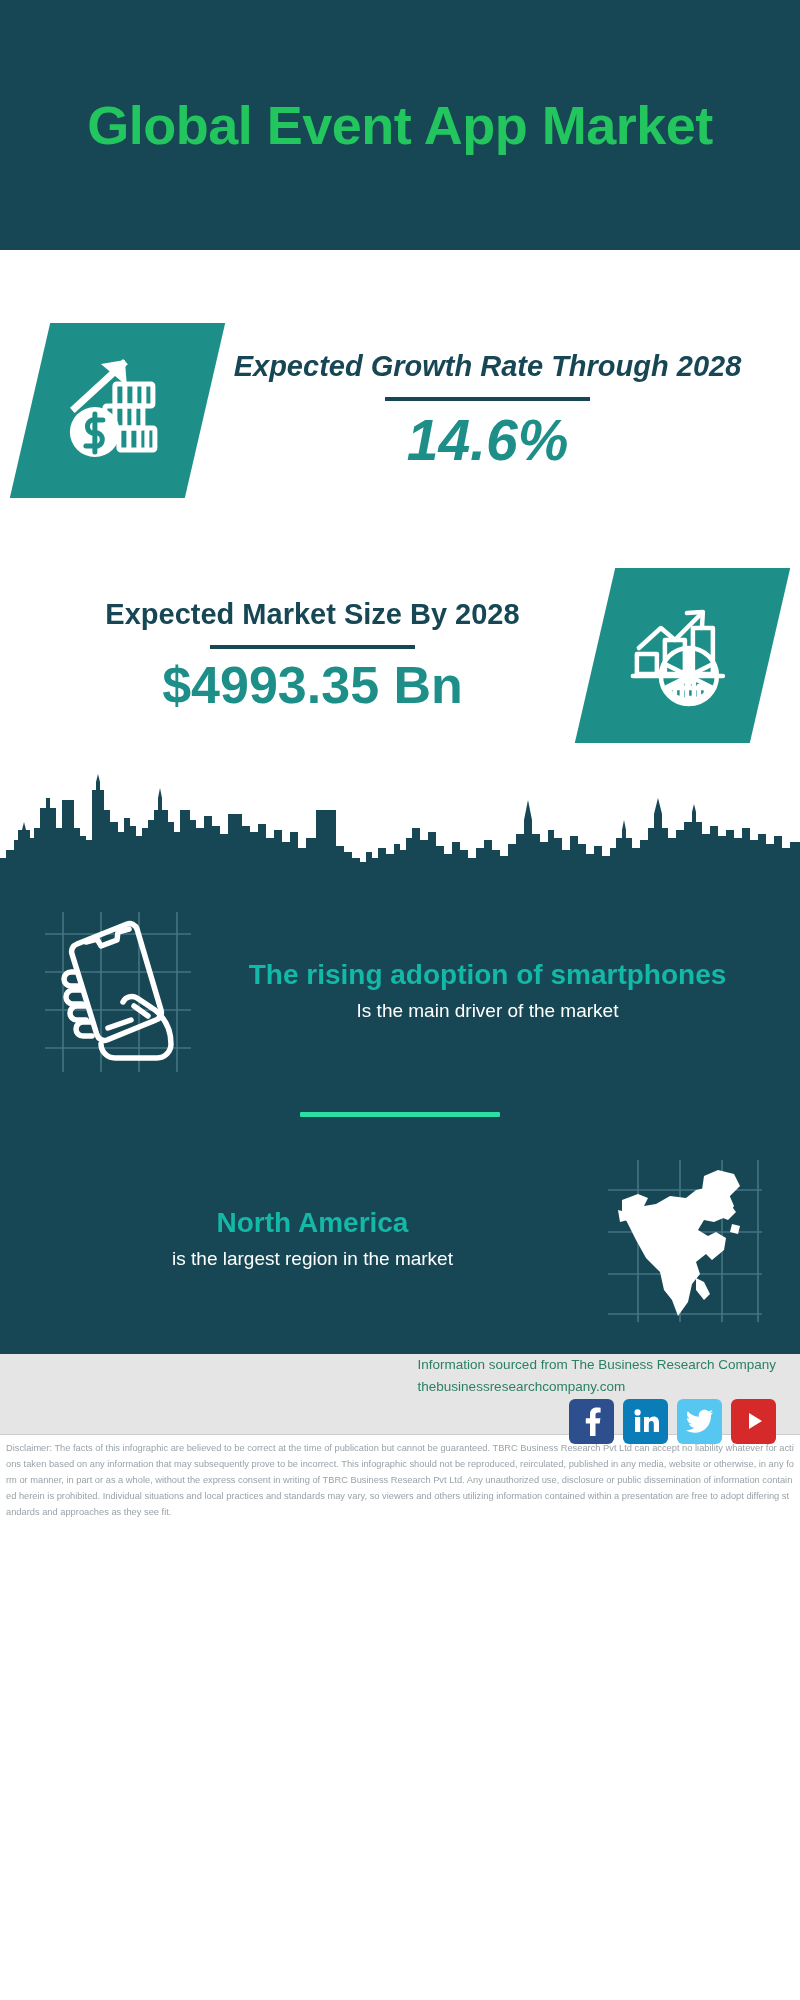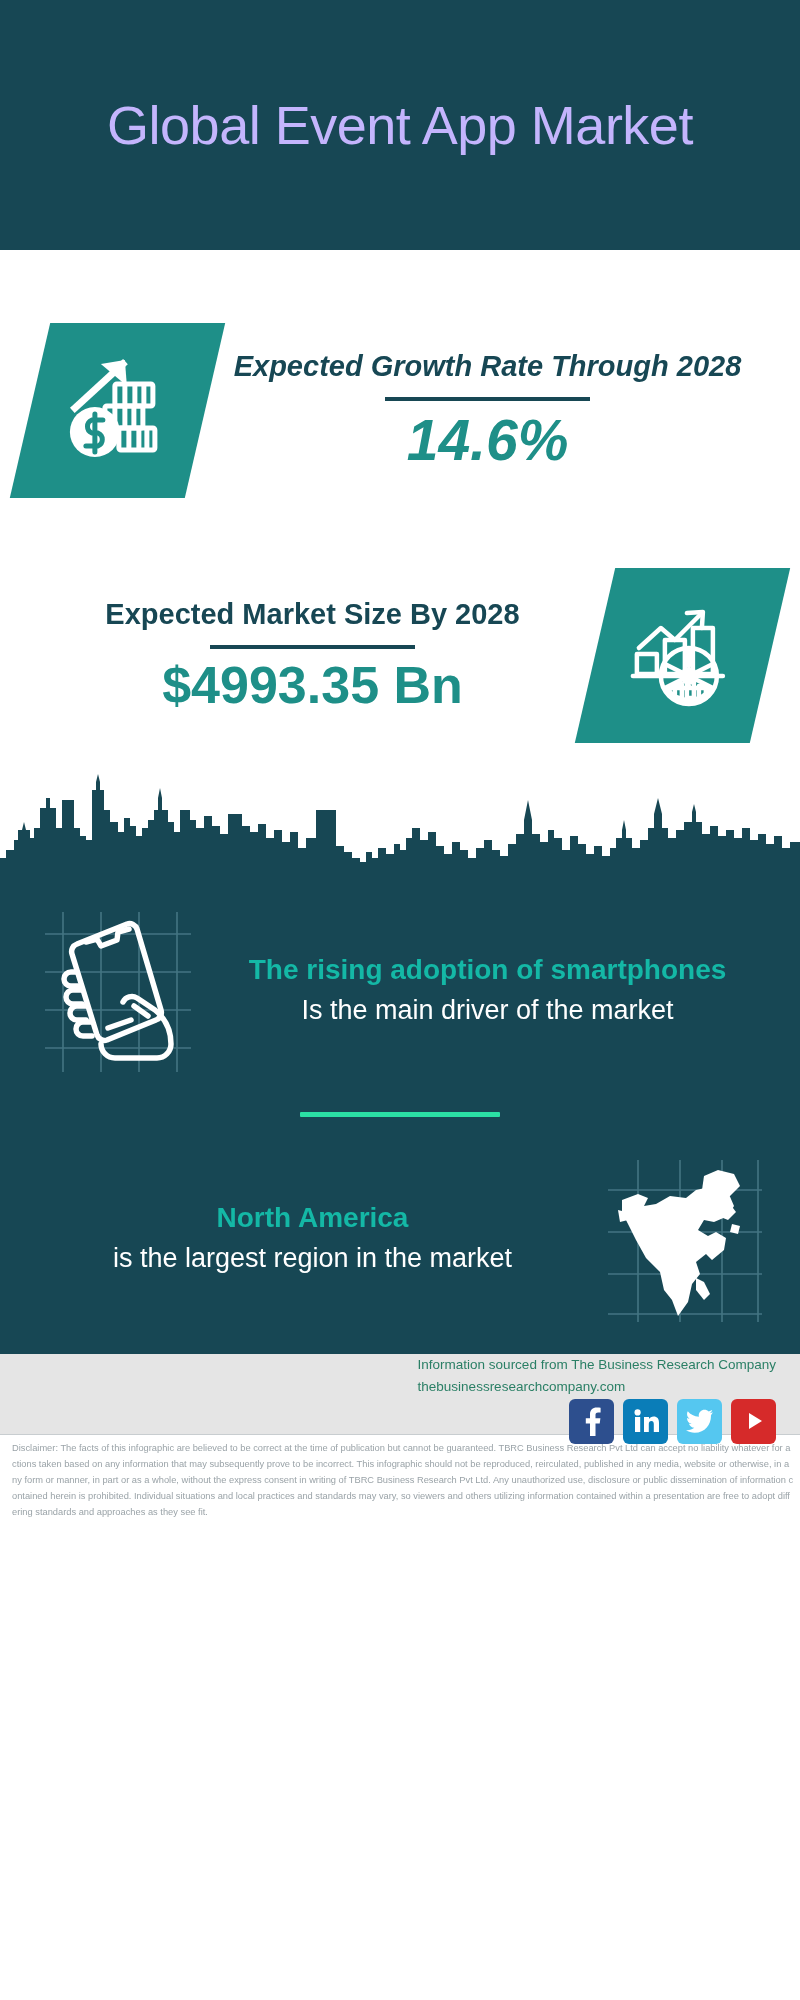--- a/index.html
+++ b/index.html
@@ -26,23 +26,23 @@
   .header {
     height: 250px;
     background: #174754;
     display: flex;
     align-items: center;
     justify-content: center;
     padding: 0 60px;
     box-sizing: border-box;
   }
   .header-title {
-    color: #c4b5fd;
+    color: #22c55e;
     font-size: 54px;
-    font-weight: normal;
+    font-weight: bold;
     line-height: 1.12;
     text-align: center;
     letter-spacing: -0.5px;
   }
 
   
   .white-zone {
     background: #ffffff;
     position: relative;
   }
@@ -141,21 +141,21 @@
     padding: 0 10px;
   }
   .fact-head {
     color: #14b8a6;
     font-size: 28px;
     font-weight: bold;
     line-height: 1.3;
   }
   .fact-sub {
     color: #ffffff;
-    font-size: 27px;
+    font-size: 19px;
     line-height: 1.35;
     margin-top: 4px;
   }
   .divider {
     width: 200px;
     height: 5px;
     background: #2BE0A5;
     margin: 34px auto 34px auto;
     border-radius: 1px;
   }
@@ -191,21 +191,21 @@
     align-items: center;
     justify-content: center;
   }
 
   
   .disclaimer {
     background: #ffffff;
     color: #9AA3A8;
     font-size: 9.3px;
     line-height: 1.72;
-    padding: 6px 6px 0 12px;
+    padding: 6px 6px 0 6px;
     border-top: 1px solid #C8CDD0;
     text-align: left;
     word-break: break-all;
   }
 </style>
 </head>
 <body>
 
 <div class="page">
 

